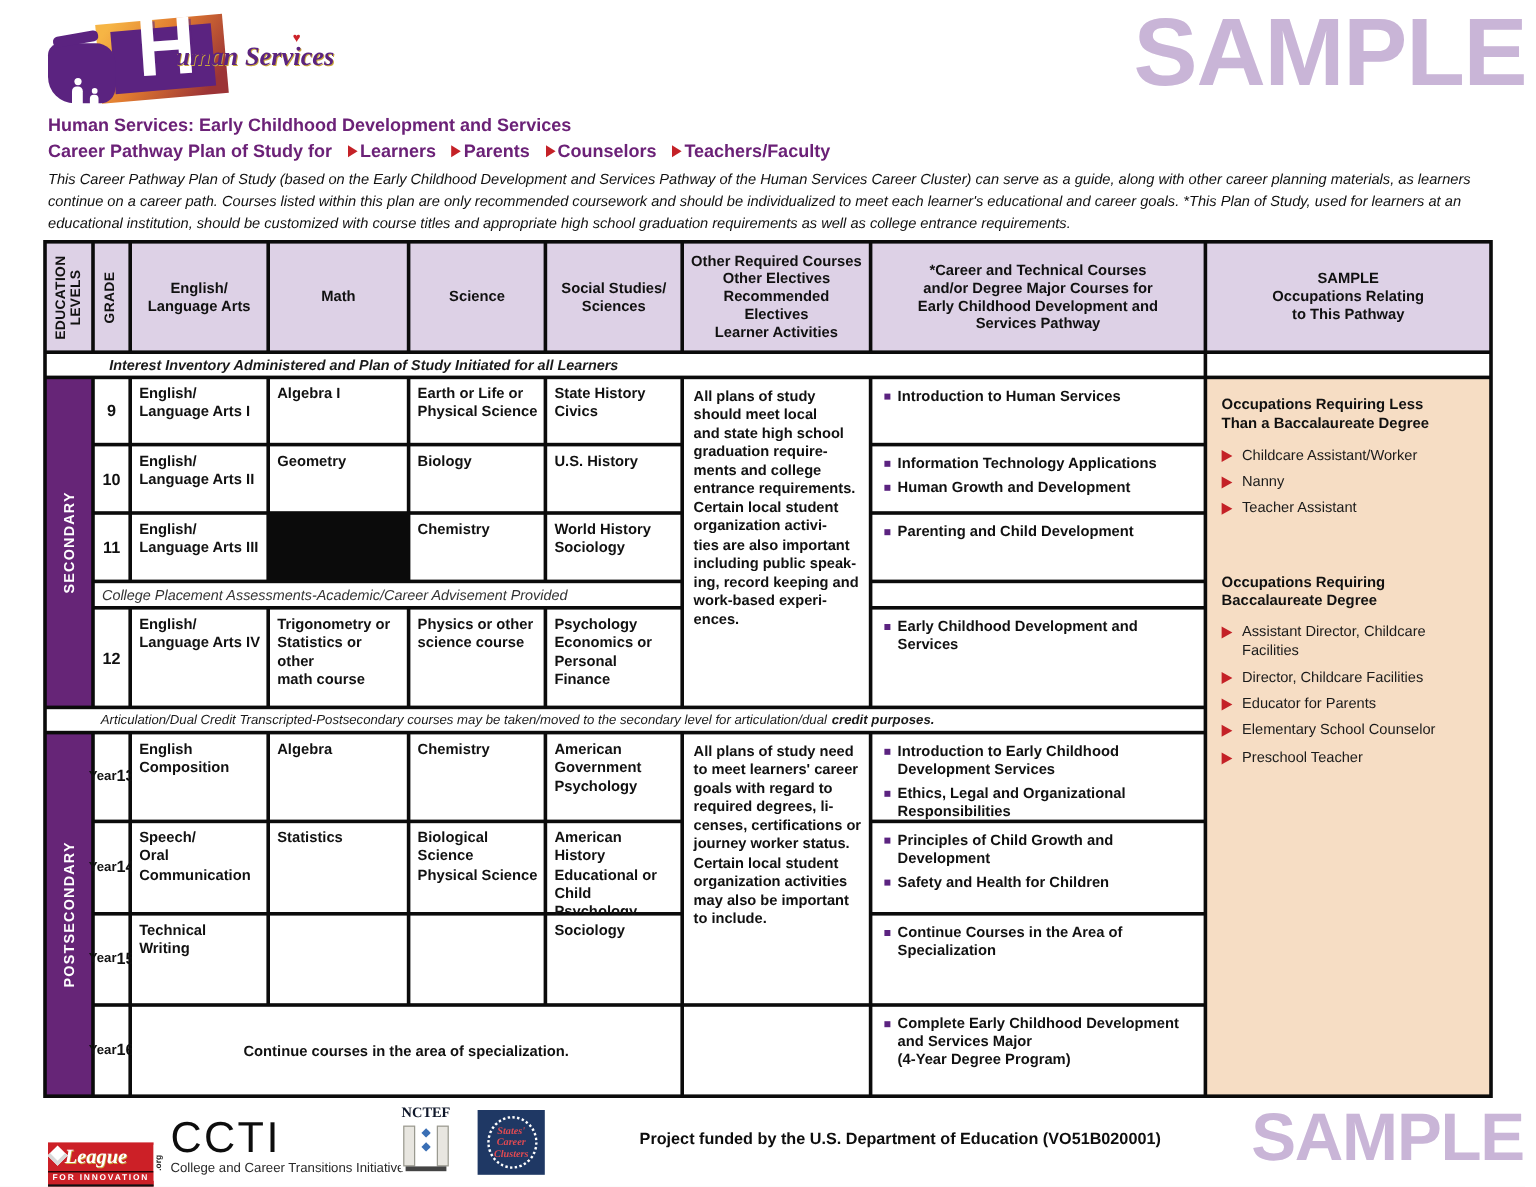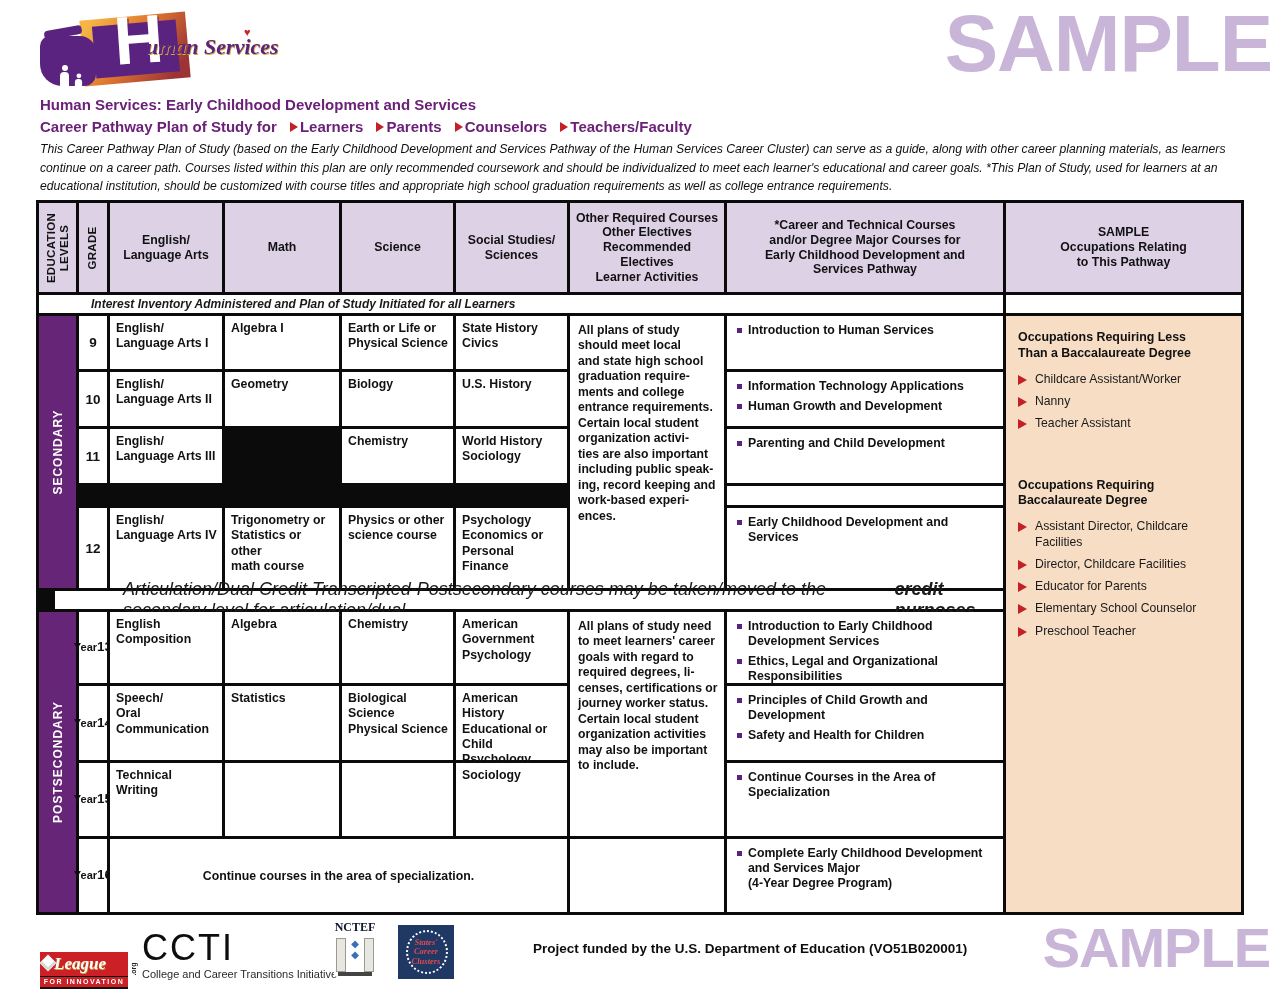--- a/index.html
+++ b/index.html
@@ -64,21 +64,21 @@
   .yearcell .yw { font-size:11px; } .yearcell .yn { font-size:13.5px; }
 
   .course { padding:5px 5px 4px 6px; font-size:12.3px; font-weight:700; line-height:1.25; }
   .coursemerged { display:flex; align-items:center; justify-content:center; font-size:12.3px;
                font-weight:700; text-align:center; }
   .plans { padding:7px 5px 0 8px; font-size:12.2px; font-weight:700; line-height:1.27; }
 
   .strip { display:flex; align-items:center; font-style:italic; font-size:12px; color:#1a1a1a; }
   .strip-interest { padding-left:52px; font-weight:700; }
   .strip-college { padding-left:6px; font-weight:400; color:#333; }
-  .strip-artic { padding-left:68px; font-weight:400; font-size:18px;margin-left:16px; }
+  .strip-artic { padding-left:45px; font-weight:400; font-size:11px; }
   .strip-artic b { font-weight:700; margin-left:4px; }
 
   ul.blist { list-style:none; margin:7px 0 0 0; padding:0 6px 0 10px; }
   ul.blist li { position:relative; padding-left:11px; margin-bottom:5px; font-size:12.3px;
                 font-weight:700; line-height:1.22; }
   ul.blist li::before { content:""; position:absolute; left:0; top:5px; width:4.5px; height:4.5px;
                 background:#5b2380; }
 
   .occ { background:#f6ddc4; padding:14px 8px 0 12px; }
   .occ h4 { margin:0; font-size:12.4px; font-weight:700; line-height:1.28; color:#111; }
@@ -206,20 +206,21 @@
     <div class="cell course pre" style="grid-area:4/5/5/6">Biology</div>
     <div class="cell course pre" style="grid-area:4/6/5/7">U.S. History</div>
 
     <div class="cell gradecell" style="grid-area:5/2/6/3">11</div>
     <div class="cell course pre" style="grid-area:5/3/6/4">English/
 Language Arts III</div>
     <div class="cell course pre" style="grid-area:5/5/6/6">Chemistry</div>
     <div class="cell course pre" style="grid-area:5/6/6/7">World History
 Sociology</div>
 
+    <div class="cell strip strip-college" style="grid-area:6/2/7/7">College Placement Assessments-Academic/Career Advisement Provided</div>
 
     <div class="cell gradecell" style="grid-area:7/2/8/3">12</div>
     <div class="cell course pre" style="grid-area:7/3/8/4">English/
 Language Arts IV</div>
     <div class="cell course pre" style="grid-area:7/4/8/5">Trigonometry or
 Statistics or other
 math course</div>
     <div class="cell course pre" style="grid-area:7/5/8/6">Physics or other
 science course</div>
     <div class="cell course pre" style="grid-area:7/6/8/7">Psychology

